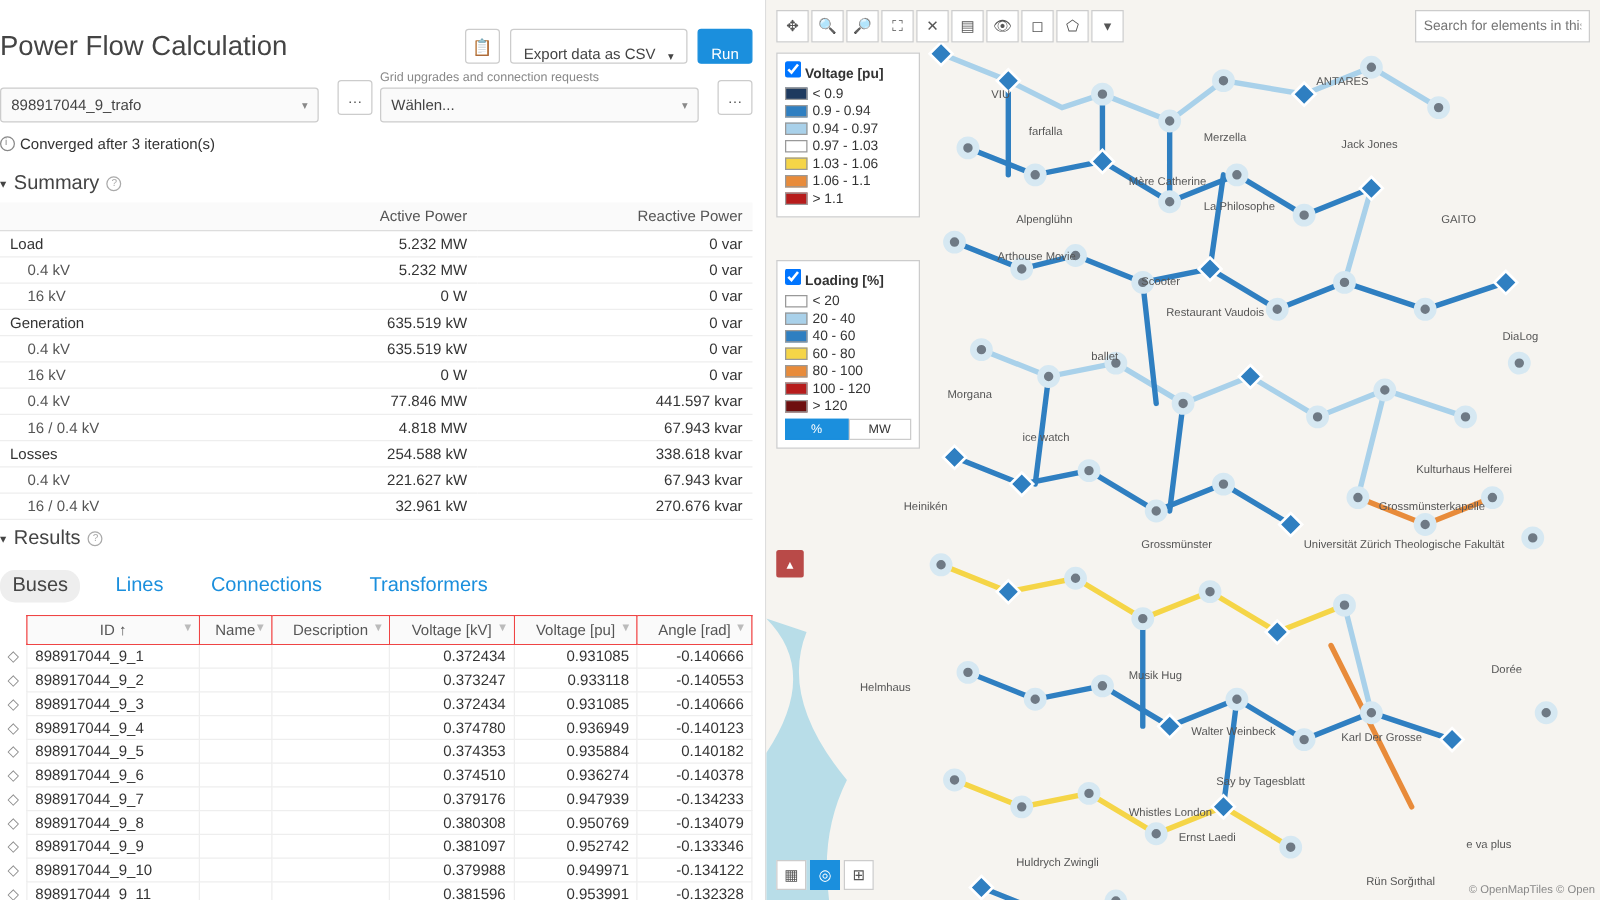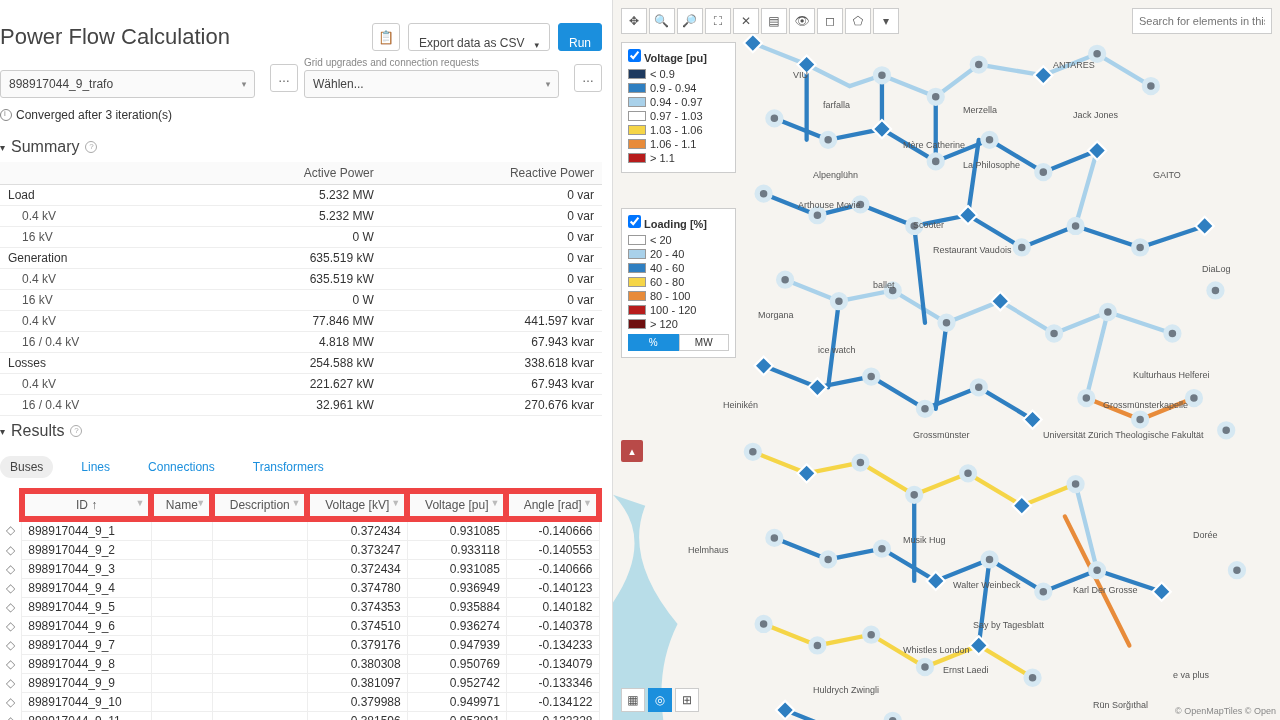--- a/index.html
+++ b/index.html
@@ -30,25 +30,25 @@
 .help-icon { display:inline-block; width:12px; height:12px; border:1px solid #aaa; border-radius:50%; font-size:8px; text-align:center; line-height:10px; color:#aaa;}
 
 table.summary { width: 100%; border-collapse: collapse; font-size: 12px; }
 table.summary th { text-align: right; font-weight: 400; color:#555; border-bottom:1px solid #ddd; padding:4px 8px; background:#fafafa;}
 table.summary th:first-child { text-align:left;}
 table.summary td { padding: 3px 8px; border-bottom: 1px solid #eee; text-align:right;}
 table.summary td:first-child { text-align:left;}
 table.summary .indent td:first-child { padding-left: 22px; color:#555;}
 
 .tabs { display:flex; gap:18px; padding: 10px 0; border-bottom:0; }
-.tab { color:#1b8fdd; cursor:pointer; padding:4px 10px; font-size:12px; }
+.tab { color:#1b8fdd; cursor:pointer; padding:4px 10px; font-size:16px; }
 .tab.active { background:#eee; border-radius:12px; color:#444;}
 
 .grid { width:100%; border-collapse:collapse; font-size:12px;}
-.grid th { text-align:center; font-weight:400; color:#555; border:6px solid #ef4444; padding:4px 6px; background:#fafafa; position:relative;}
+.grid th { text-align:center; font-weight:400; color:#555; border:1px solid #ef4444; padding:4px 6px; background:#fafafa; position:relative;}
 .grid th:first-child{width:14px; border:none; background:none;}
 .grid th .filter{position:absolute; right:4px; top:4px; color:#bbb; font-size:9px;}
 .grid td { border:1px solid #eee; padding:2px 6px; text-align:right;}
 .grid td:first-child{border:none; text-align:center; color:#888; cursor:pointer;}
 .grid td.l{text-align:left;}
 
 .map-toolbar { position:absolute; top:8px; left:8px; display:flex; gap:2px; z-index:10;}
 .map-toolbar .tb { width:26px; height:26px; background:#fff; border:1px solid #ccc; display:flex; align-items:center; justify-content:center; cursor:pointer; font-size:12px; color:#555;}
 .map-search { position:absolute; top:8px; right:8px; width:140px; height:26px; border:1px solid #ccc; background:#fff; padding:0 6px; font-size:11px; color:#888; z-index:10;}
 

